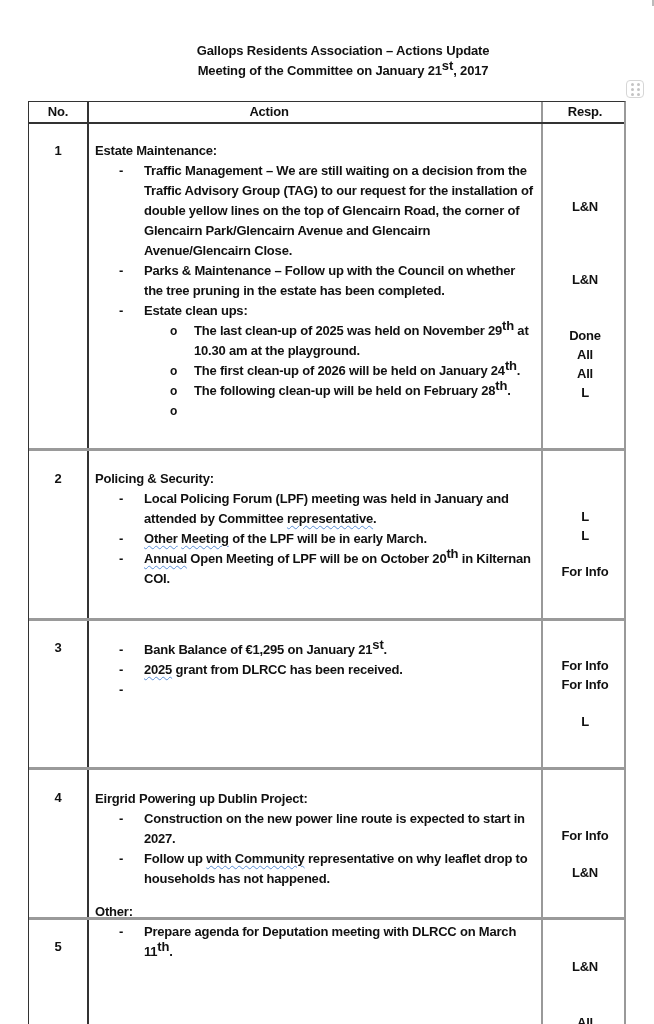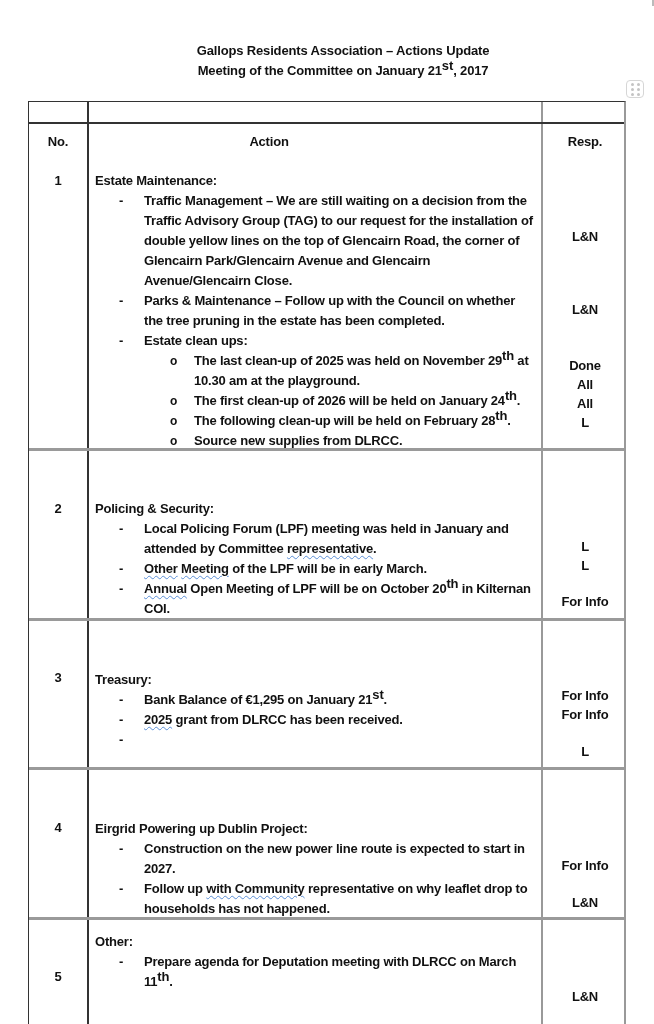--- a/index.html
+++ b/index.html
@@ -86,21 +86,20 @@
   }
   .hdr-line { top: 20px; background: #333; height: 1.5px; }
   .row-line { background: #9a9a9a; height: 2.5px; }
 
   .cell {
     position: absolute;
     font-weight: bold;
     font-size: 13px;
     line-height: 20px;
     letter-spacing: -0.2px;
-    margin-top: 30px;
   }
   .hdr {
     top: 0px;
     height: 20px;
     text-align: center;
   }
   .hdr-no { left: 0; width: 58px; }
   .hdr-action { left: 60px; width: 360px; }
   .hdr-resp { left: 514px; width: 84px; }
 
@@ -168,21 +167,21 @@
 
   <div class="cell num" style="top:39px">1</div>
   <div class="cell action" style="top:39px">
     <span class="section-title">Estate Maintenance:</span>
     <div class="bullet"><span class="mark">-</span><span>Traffic Management – We are still waiting on a decision from the Traffic Advisory Group (TAG) to our request for the installation of double yellow lines on the top of Glencairn Road, the corner of Glencairn Park/Glencairn Avenue and Glencairn Avenue/Glencairn Close.</span></div>
     <div class="bullet"><span class="mark">-</span><span>Parks &amp; Maintenance – Follow up with the Council on whether the tree pruning in the estate has been completed.</span></div>
     <div class="bullet"><span class="mark">-</span><span>Estate clean ups:</span></div>
     <div class="sub-bullet"><span class="mark">o</span><span>The last clean-up of 2025 was held on November 29</span><sup>th</sup><span> at 10.30 am at the playground.</span></div>
     <div class="sub-bullet"><span class="mark">o</span><span>The first clean-up of 2026 will be held on January 24</span><sup>th</sup><span>.</span></div>
     <div class="sub-bullet"><span class="mark">o</span><span>The following clean-up will be held on February 28</span><sup>th</sup><span>.</span></div>
-    <div class="sub-bullet"><span class="mark">o</span><span>Source new supplies from DLRCC.</span></div>
+    <div class="sub-bullet"><span class="mark">o</span></div>
   </div>
   <div class="cell resp" style="top:95px">L&amp;N</div>
   <div class="cell resp" style="top:168px">L&amp;N</div>
   <div class="cell resp" style="top:224px">Done</div>
   <div class="cell resp" style="top:243px">All</div>
   <div class="cell resp" style="top:262px">All</div>
   <div class="cell resp" style="top:281px">L</div>
 
   <div class="cell num" style="top:367px">2</div>
   <div class="cell action" style="top:367px">
@@ -190,21 +189,20 @@
     <div class="bullet"><span class="mark">-</span><span>Local Policing Forum (LPF) meeting was held in January and attended by Committee </span><span class="spell">representative</span><span>.</span></div>
     <div class="bullet"><span class="mark">-</span><span class="spell">Other</span><span> </span><span class="spell">Meeting</span><span> of the LPF will be in early March.</span></div>
     <div class="bullet"><span class="mark">-</span><span class="spell">Annual</span><span> Open Meeting of LPF will be on October 20</span><sup>th</sup><span> in Kilternan COI.</span></div>
   </div>
   <div class="cell resp" style="top:405px">L</div>
   <div class="cell resp" style="top:424px">L</div>
   <div class="cell resp" style="top:460px">For Info</div>
 
   <div class="cell num" style="top:536px">3</div>
   <div class="cell action" style="top:538px">
-    <span class="section-title">Treasury:</span>
     <div class="bullet"><span class="mark">-</span><span>Bank Balance of €1,295 on January 21</span><sup>st</sup><span>.</span></div>
     <div class="bullet"><span class="mark">-</span><span class="spell">2025</span><span> grant from DLRCC has been received.</span></div>
     <div class="bullet"><span class="mark">-</span></div>
   </div>
   <div class="cell resp" style="top:554px">For Info</div>
   <div class="cell resp" style="top:573px">For Info</div>
   <div class="cell resp" style="top:610px">L</div>
 
   <div class="cell num" style="top:686px">4</div>
   <div class="cell action" style="top:687px">

